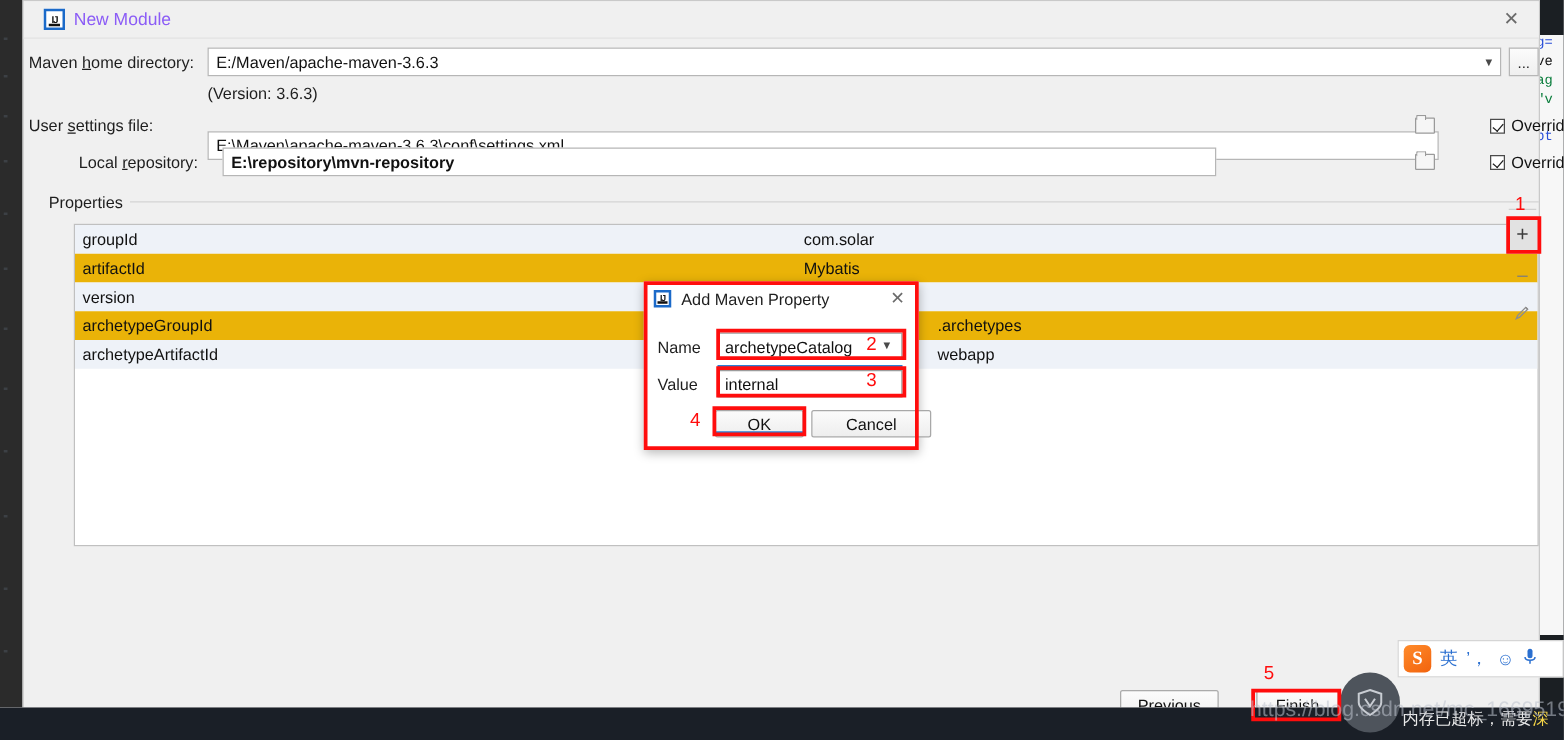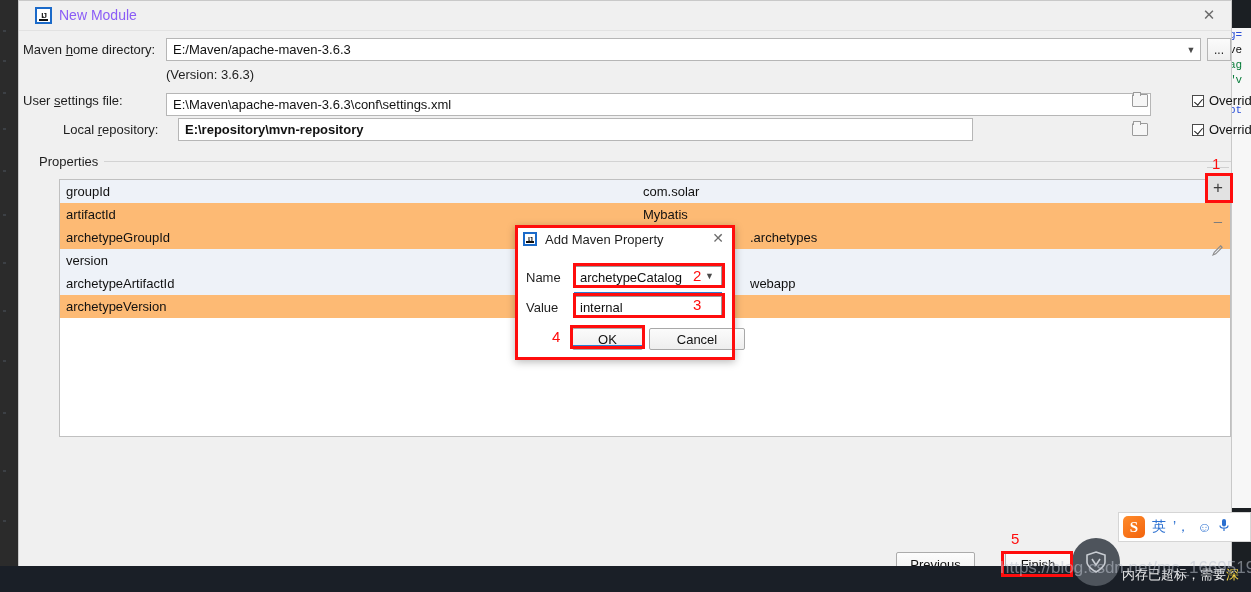--- a/index.html
+++ b/index.html
@@ -112,21 +112,21 @@
   }
   #props-table{
     position:absolute;left:40px;top:178px;width:1172px;height:258px;
     border:1px solid #c0c0c0;background:#ffffff;box-sizing:border-box;overflow:hidden;
   }
   .prop-row{
     position:relative;height:23px;display:flex;align-items:center;
     font-size:13px;color:#111;
   }
   .prop-row.odd{background:#eef2f8;}
-  .prop-row.even{background:#fdba74;}
+  .prop-row.even{background:#eab308;}
   .prop-key{position:absolute;left:6px;}
   .prop-val{position:absolute;left:583px;}
 
   
   #props-toolbar{
     position:absolute;left:1186px;top:172px;width:26px;height:96px;
   }
   .tb-btn{
     position:absolute;left:0;width:26px;height:30px;
     display:flex;align-items:center;justify-content:center;
@@ -272,21 +272,21 @@
   </div>
   <div class="txtfield" style="left:147px;top:37px;width:1035px;">E:/Maven/apache-maven-3.6.3</div>
   <div class="combo-arrow" style="left:1163px;top:38px;">▼</div>
   <div id="ellipsis-btn">...</div>
 
   <div id="version-text" style="left:147px;">(Version: 3.6.3)</div>
 
   <div class="form-label" style="left:4px;top:92px;">
     <span>User </span><u>s</u><span>ettings file:</span>
   </div>
-  <div class="txtfield" style="left:147px;top:92px;width:985px;">E:\Maven\apache-maven-3.6.3\conf\settings.xml</div>
+  <div class="txtfield" style="left:147px;top:104px;width:985px;">E:\Maven\apache-maven-3.6.3\conf\settings.xml</div>
   <div class="folder-btn" style="left:1110px;top:89px;">
       <span class="folder-ico"></span>
     </div>
   <div class="ovr" style="left:1153px;top:92px;">
     <span class="chk"></span>
     <span>Override</span>
   </div>
 
   <div class="form-label" style="left:4px;top:121px;margin-left:40px;">
     <span>Local </span><u>r</u><span>epository:</span>
@@ -305,35 +305,31 @@
 
   <div id="props-table">
     <div class="prop-row odd">
       <span class="prop-key">groupId</span>
       <span class="prop-val">com.solar</span>
     </div>
     <div class="prop-row even">
       <span class="prop-key">artifactId</span>
       <span class="prop-val">Mybatis</span>
     </div>
+    <div class="prop-row odd">
+      <span class="prop-key">version</span>
+      <span class="prop-val"></span>
+    </div>
     <div class="prop-row even">
       <span class="prop-key">archetypeGroupId</span>
       <span class="prop-val" style="left:690px">.archetypes</span>
     </div>
     <div class="prop-row odd">
-      <span class="prop-key">version</span>
-      <span class="prop-val"></span>
-    </div>
-    <div class="prop-row odd">
       <span class="prop-key">archetypeArtifactId</span>
       <span class="prop-val" style="left:690px">webapp</span>
-    </div>
-    <div class="prop-row even">
-      <span class="prop-key">archetypeVersion</span>
-      <span class="prop-val"></span>
     </div>
   </div>
 
   <div id="props-toolbar">
     <div id="tb-sep"></div>
     <div class="tb-btn" id="tb-add">+</div>
     <div class="tb-btn" id="tb-remove">–</div>
     <div class="tb-btn" id="tb-edit">
       <svg width="14" height="14" viewBox="0 0 14 14" aria-hidden="true">
         <path d="M2 12 L3.2 9.3 L9.6 2.9 L11.1 4.4 L4.7 10.8 Z" fill="none" stroke="#8d8d8d" stroke-width="1.1"></path>

